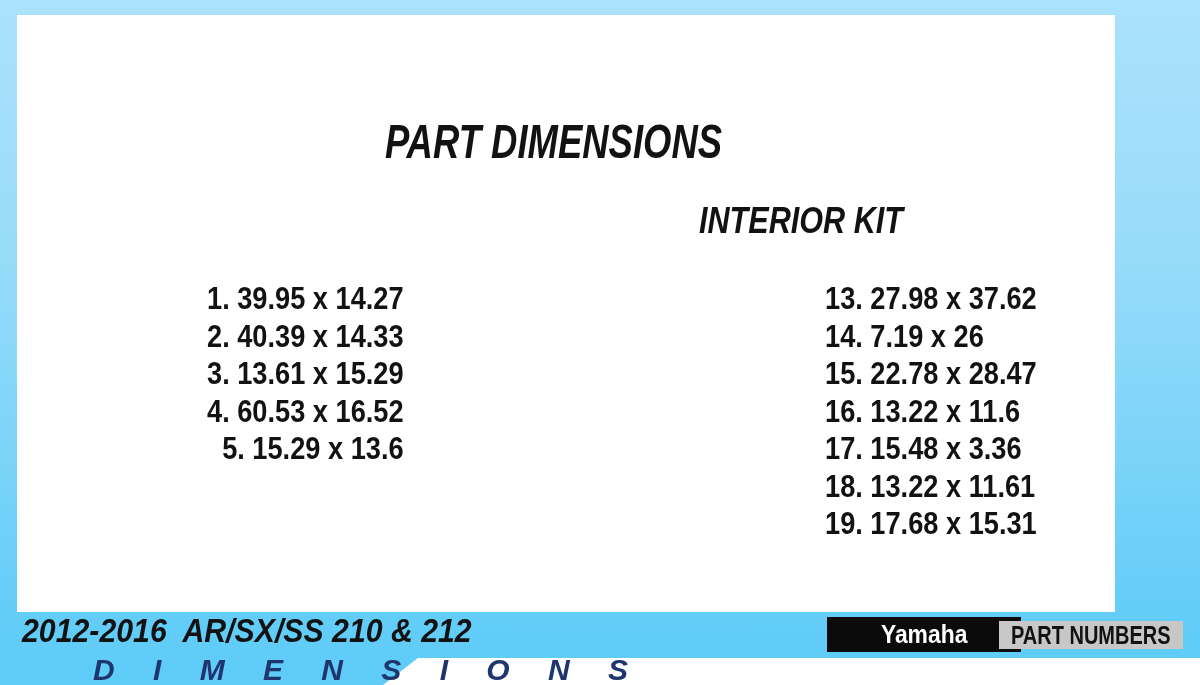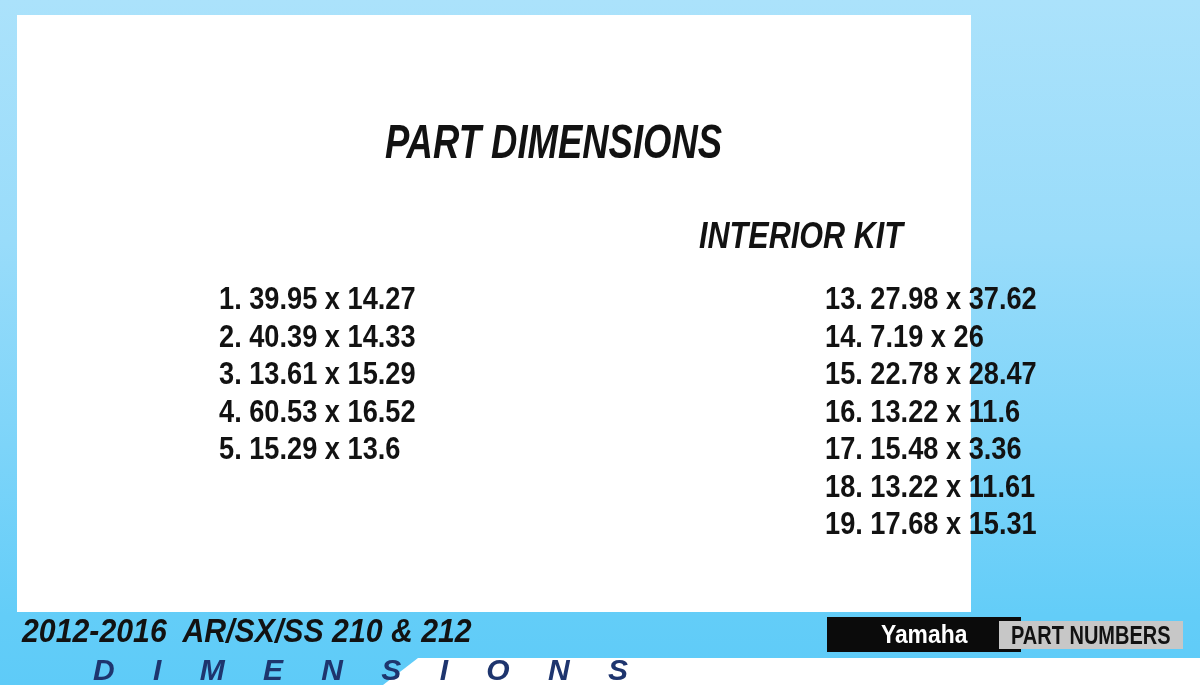--- a/index.html
+++ b/index.html
@@ -2,34 +2,34 @@
 <html><head>
 <meta charset="utf-8">
 <style>
   html,body{margin:0;padding:0;}
   body{font-family:"Liberation Sans",sans-serif;}
   #page{
     position:relative;width:1200px;height:685px;overflow:hidden;
     background:linear-gradient(180deg,#abe2fb 0%,#99dcfa 35%,#7dd4f9 65%,#63cdf8 90%,#5ecbf8 100%);
   }
   #panel{
-    position:absolute;left:17px;top:15px;width:954px;height:597px;
+    position:absolute;left:17px;top:15px;width:1098px;height:597px;
     background:#ffffff;
   }
   .t{position:absolute;white-space:pre;color:#121212;}
   .cond{display:inline-block;transform-origin:0 50%;}
   #title{left:368px;top:99px;font-size:48px;font-weight:bold;font-style:italic;}
   #title .cond{transform:scaleX(0.76);}
   .kit-heading{font-size:36px;font-weight:bold;font-style:italic;}
   .kit-heading .cond{transform:scaleX(0.85);}
   #platform-heading{left:182px;top:200px;}
-  #interior-heading{left:682px;top:200px;}
+  #interior-heading{left:682px;top:185px;}
   .kit-list{position:absolute;font-size:32px;font-weight:bold;line-height:37.5px;color:#121212;}
   .kit-list div{white-space:pre;transform:scaleX(0.85);transform-origin:0 50%;}
-  #platform-list{left:202px;top:265px;}
+  #platform-list{left:190px;top:265px;text-align:right;}
   #interior-col1{left:545px;top:265px;}
   #interior-col2{left:808px;top:265px;}
   #footer-model{left:22px;top:611px;font-size:34px;font-weight:bold;font-style:italic;}
   #footer-model .cond{transform:scaleX(0.89);}
   #footer-dimensions{
     left:93px;top:653px;font-size:30px;font-weight:bold;font-style:italic;
     letter-spacing:15px;color:#1e356e;
   }
   #white-wedge{
     position:absolute;left:0;top:658px;width:1200px;height:27px;background:#ffffff;

